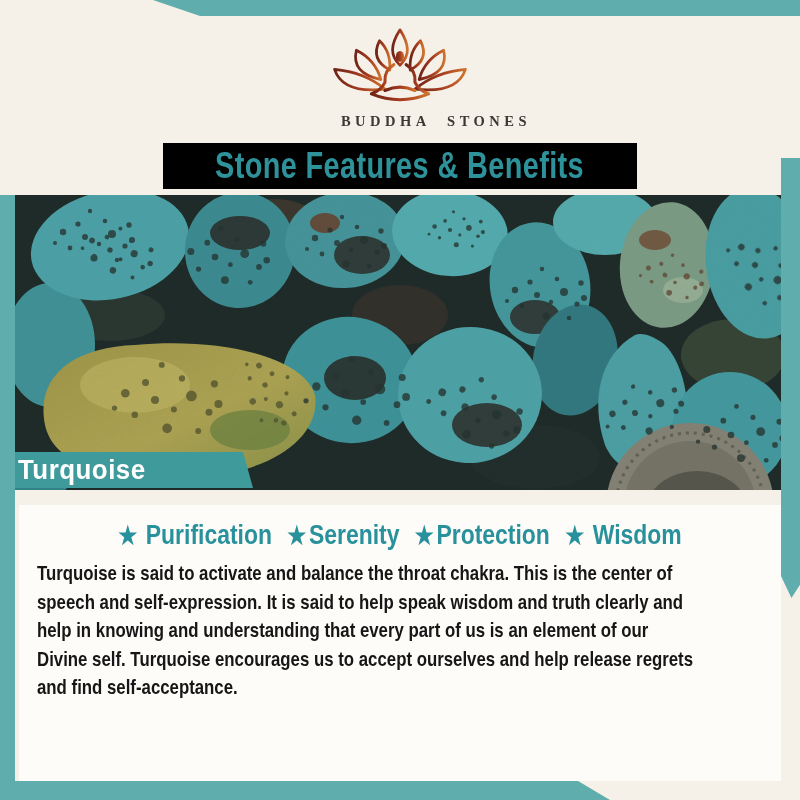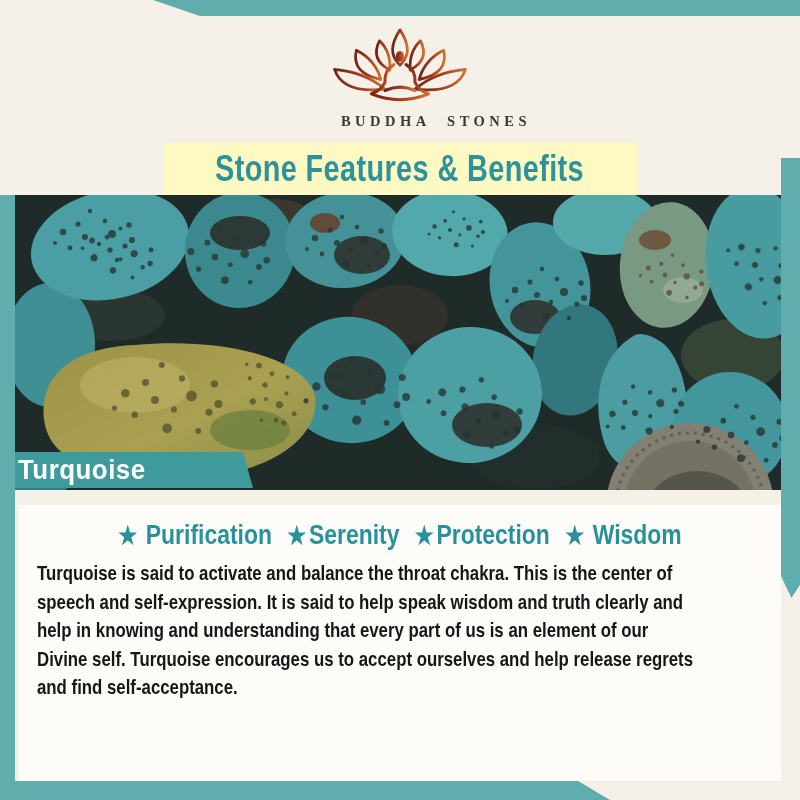--- a/index.html
+++ b/index.html
@@ -14,22 +14,22 @@
   .right-strip{position:absolute;left:781px;top:158px;width:19px;height:440px;background:#5fadac;
     clip-path:polygon(0 0,100% 0,100% 97%,55% 100%,0 95%);}
   .bottom-band{position:absolute;left:0;top:781px;width:610px;height:19px;background:#5fadac;
     clip-path:polygon(0 0,578px 0,610px 19px,0 19px);}
 
   
   .logo{position:absolute;left:325px;top:26px;width:150px;height:84px;}
   .brand{position:absolute;left:0;top:113px;width:800px;text-align:center;
     font-family:"Liberation Serif",serif;font-size:14.5px;letter-spacing:4.5px;
     word-spacing:9px;color:#3c3833;font-weight:600;padding-left:36px;}
-  .title-box{position:absolute;left:163px;top:143px;width:474px;height:52px;
-    background:#fef9c3;display:flex;align-items:center;justify-content:center;}
+  .title-box{position:absolute;left:163px;top:143px;width:474px;height:46px;
+    background:#000000;display:flex;align-items:center;justify-content:center;}
   .title-box span{display:inline-block;transform:scaleX(0.78);transform-origin:center;
     font-size:37px;font-weight:bold;color:#2e929b;white-space:nowrap;letter-spacing:0.5px;}
 
   
   .photo{position:absolute;left:15px;top:195px;width:766px;height:295px;overflow:hidden;
     background:#16211f;}
   .photo svg{display:block;}
 
   
   .ribbon{position:absolute;left:15px;top:452px;width:240px;height:36px;background:#3f9a9c;

